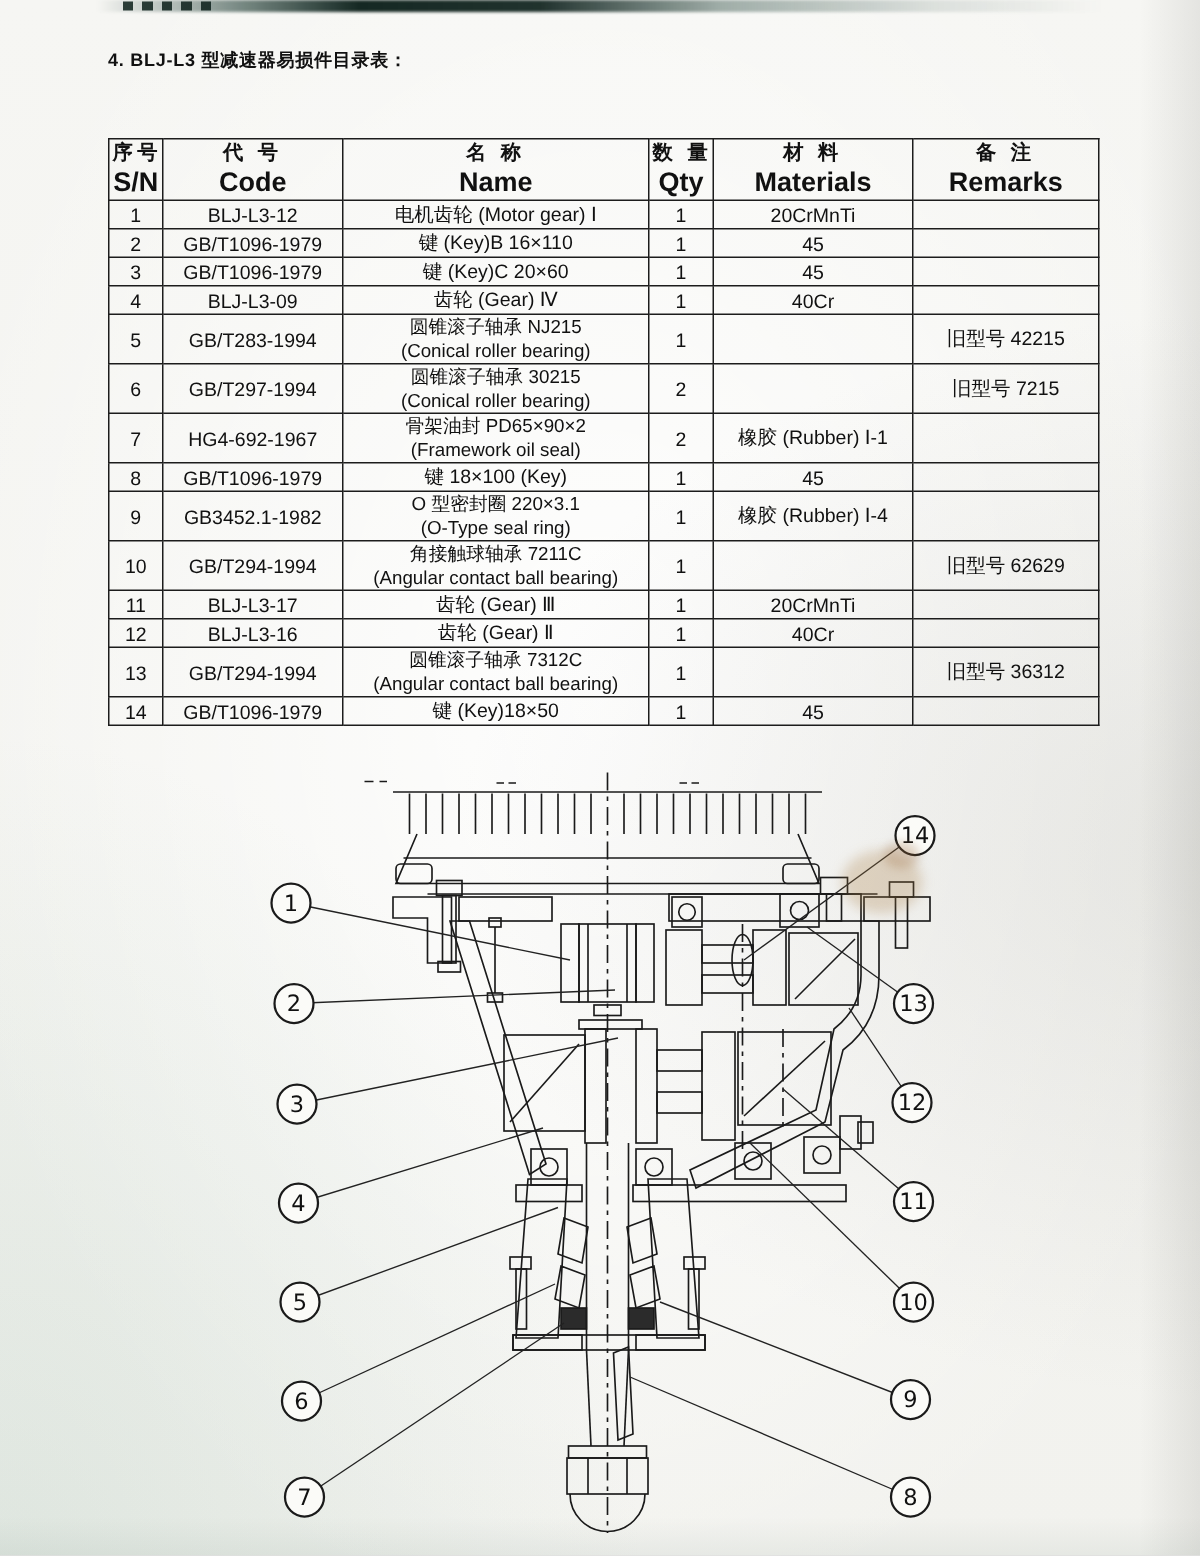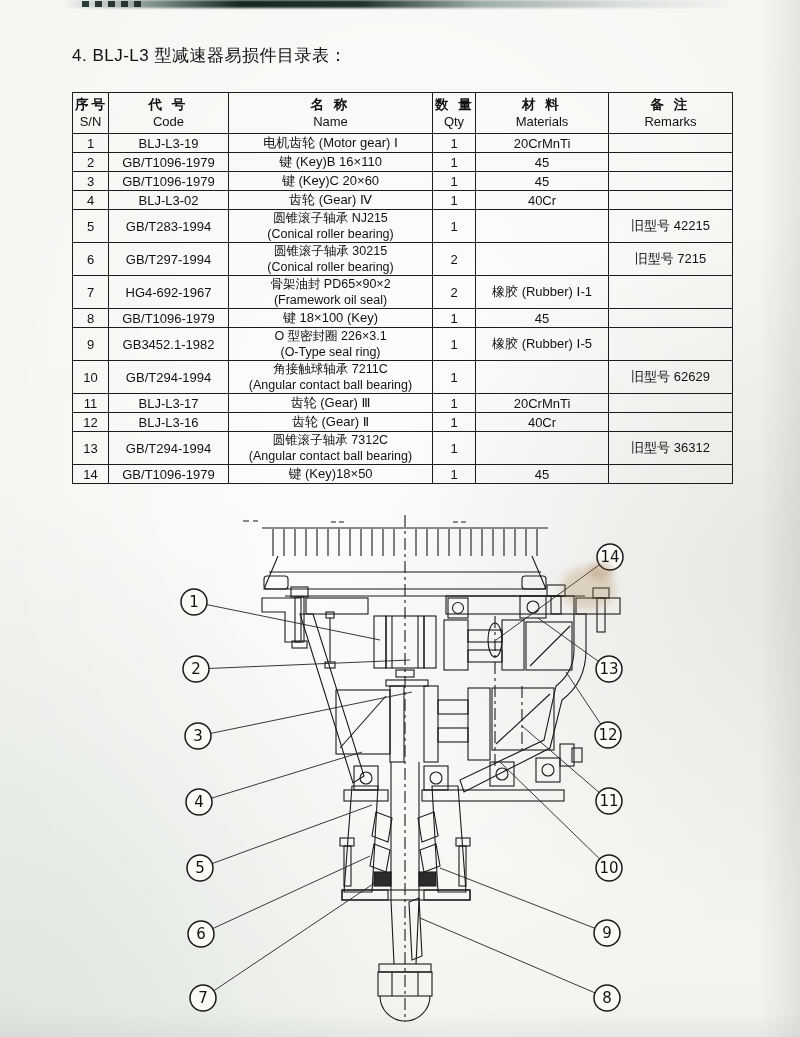--- a/index.html
+++ b/index.html
@@ -16,33 +16,33 @@
     position:absolute;top:0;left:0;width:100%;height:8px;filter:blur(1.2px);
     background:linear-gradient(to right, rgba(10,30,25,0) 8%, rgba(16,48,40,0.55) 20%,
       rgba(8,28,23,0.95) 30%, rgba(8,28,23,0.9) 45%, rgba(25,60,50,0.4) 60%,
       rgba(25,60,50,0.12) 78%, transparent 92%);
   }
   .top-dashes{
     position:absolute;top:1px;left:82px;width:62px;height:6px;opacity:.85;
     background:repeating-linear-gradient(to right,#0c1f1a 0 7px,transparent 7px 13px);
   }
   .title{position:absolute;left:72px;top:33px;line-height:1.28;}
-  .title .zh{font-size:17px;font-weight:normal;letter-spacing:.5px;margin-top:12px;}
+  .title .zh{font-size:12px;font-weight:bold;letter-spacing:.5px;}
   .title .en{font-size:15.5px;font-weight:bold;}
   table.parts{
     position:absolute;left:72px;top:92px;width:660px;
     border-collapse:collapse;table-layout:fixed;background:transparent;
   }
   table.parts th,table.parts td{
     border:1.6px solid #1c1c1c;text-align:center;padding:0 2px;
     font-size:13px;overflow:hidden;white-space:nowrap;
   }
   table.parts thead th{height:40px;font-weight:bold;}
   .hd-zh{display:block;font-size:13.5px;letter-spacing:3px;line-height:1.3;}
-  .hd-en{display:block;font-size:13px;letter-spacing:0;line-height:1.2;font-weight:normal;}
+  .hd-en{display:block;font-size:18px;letter-spacing:0;line-height:1.2;font-weight:bold;}
   table.parts tbody td{height:18px;}
   td.remarks-cell{text-align:left;padding-left:10px;}
   .nline{line-height:16px;font-size:12.5px;}
   .nline1{line-height:18px;font-size:13px;}
   svg text{font-family:"DejaVu Sans","Liberation Sans",sans-serif;}
   .draw line,.draw path,.draw rect,.draw circle,.draw ellipse{
     stroke:#1a1a1a;stroke-width:1.1;fill:none;stroke-linecap:butt;stroke-linejoin:miter;
   }
   .hz{fill:url(#hz);}
   .hz2{fill:url(#hz2);stroke-width:.9;}
@@ -104,21 +104,21 @@
           </th>
         <th>
             <span class="hd-zh">备 注</span>
             <span class="hd-en">Remarks</span>
           </th>
       </tr>
     </thead>
     <tbody>
         <tr>
           <td class="sn-cell">1</td>
-          <td class="code-cell">BLJ-L3-19</td>
+          <td class="code-cell">BLJ-L3-12</td>
           <td class="name-cell">
             <div class="nline1">电机齿轮 (Motor gear) Ⅰ</div>
           </td>
           <td class="qty-cell">1</td>
           <td class="material-cell">20CrMnTi</td>
           <td class="remarks-cell"></td>
         </tr>
         <tr>
           <td class="sn-cell">2</td>
           <td class="code-cell">GB/T1096-1979</td>
@@ -134,21 +134,21 @@
           <td class="code-cell">GB/T1096-1979</td>
           <td class="name-cell">
             <div class="nline1">键 (Key)C 20×60</div>
           </td>
           <td class="qty-cell">1</td>
           <td class="material-cell">45</td>
           <td class="remarks-cell"></td>
         </tr>
         <tr>
           <td class="sn-cell">4</td>
-          <td class="code-cell">BLJ-L3-02</td>
+          <td class="code-cell">BLJ-L3-09</td>
           <td class="name-cell">
             <div class="nline1">齿轮 (Gear) Ⅳ</div>
           </td>
           <td class="qty-cell">1</td>
           <td class="material-cell">40Cr</td>
           <td class="remarks-cell"></td>
         </tr>
         <tr>
           <td class="sn-cell">5</td>
           <td class="code-cell">GB/T283-1994</td>
@@ -189,25 +189,25 @@
             <div class="nline1">键 18×100  (Key)</div>
           </td>
           <td class="qty-cell">1</td>
           <td class="material-cell">45</td>
           <td class="remarks-cell"></td>
         </tr>
         <tr>
           <td class="sn-cell">9</td>
           <td class="code-cell">GB3452.1-1982</td>
           <td class="name-cell">
-            <div class="nline">O 型密封圈 226×3.1</div>
+            <div class="nline">O 型密封圈 220×3.1</div>
             <div class="nline">(O-Type seal ring)</div>
           </td>
           <td class="qty-cell">1</td>
-          <td class="material-cell">橡胶 (Rubber) Ⅰ-5</td>
+          <td class="material-cell">橡胶 (Rubber) Ⅰ-4</td>
           <td class="remarks-cell"></td>
         </tr>
         <tr>
           <td class="sn-cell">10</td>
           <td class="code-cell">GB/T294-1994</td>
           <td class="name-cell">
             <div class="nline">角接触球轴承 7211C</div>
             <div class="nline">(Angular contact ball bearing)</div>
           </td>
           <td class="qty-cell">1</td>

